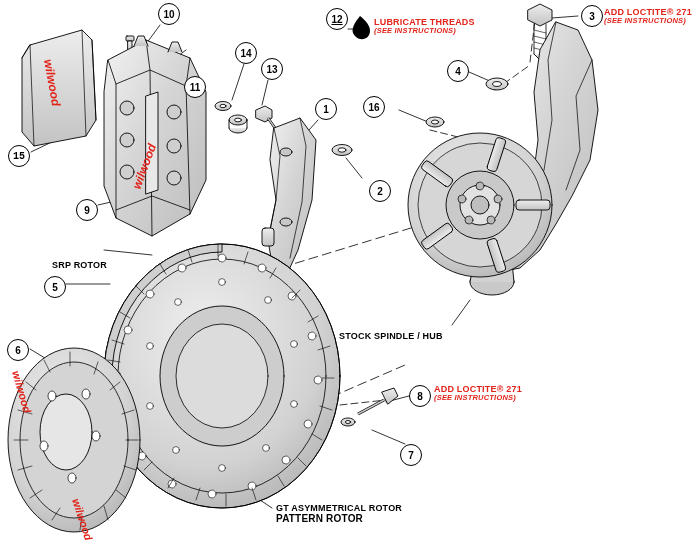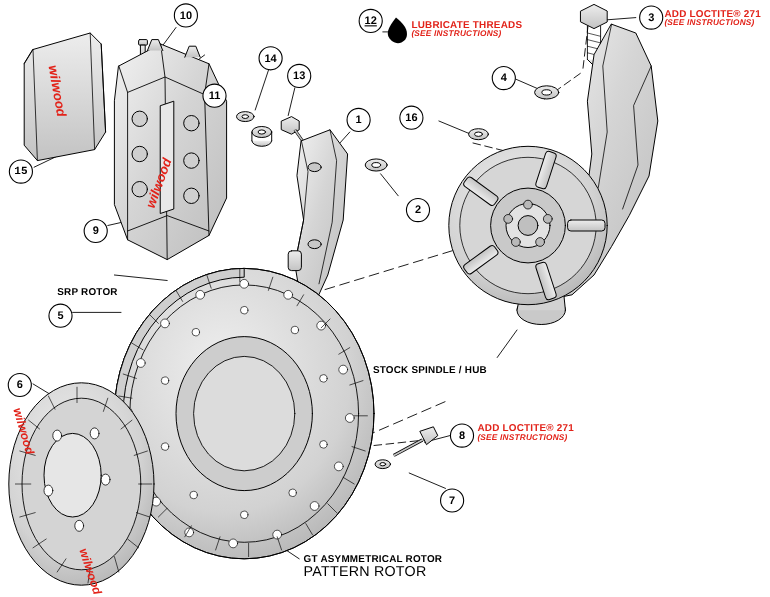--- a/index.html
+++ b/index.html
@@ -422,16 +422,16 @@
   <div class="label" style="left:32px;top:260px;margin-left:20px;">
     <span>SRP ROTOR</span>
   </div>
 
   <div class="label" style="left:339px;top:331px;">
     <span>STOCK SPINDLE / HUB</span>
   </div>
 
   <div class="label" style="left:276px;top:503px;">
     <span>GT ASYMMETRICAL ROTOR</span>
-    <span style="display:block;font-size:13px;font-style:normal;font-weight:normal;">PATTERN ROTOR</span>
+    <span style="display:block;font-size:10px;font-style:normal;font-weight:bold;">PATTERN ROTOR</span>
   </div>
 
 </div>
 
 </body></html>

